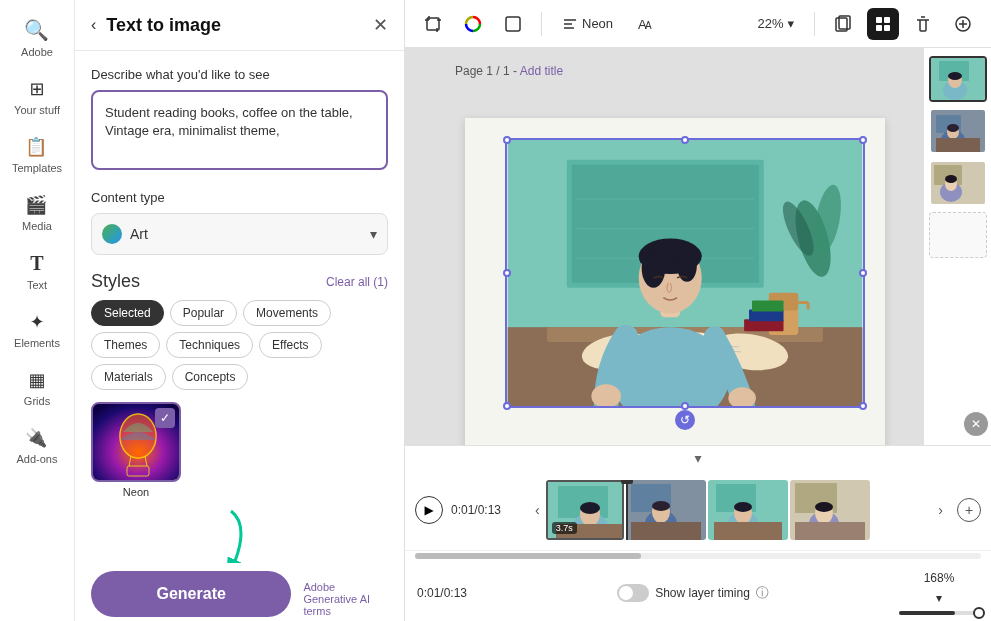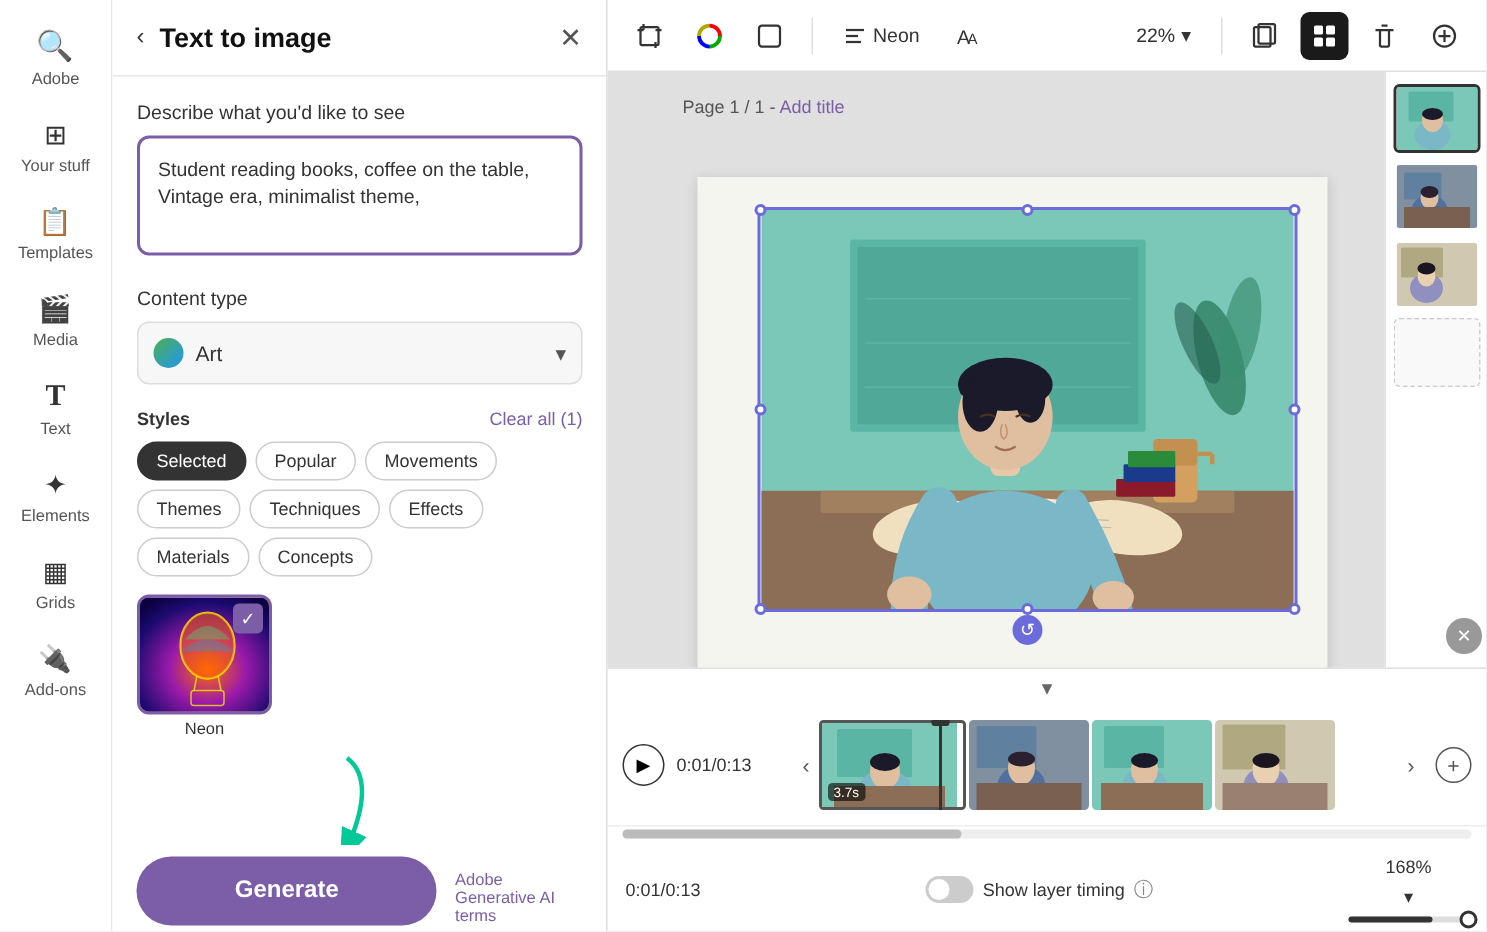--- a/index.html
+++ b/index.html
@@ -128,21 +128,21 @@
     .content-type-text { flex: 1; font-size: 14px; }
     .content-type-arrow { font-size: 14px; color: #555; }
 
     .styles-row {
       display: flex;
       align-items: center;
       justify-content: space-between;
       margin-top: 16px;
       margin-bottom: 8px;
     }
-    .styles-label { font-size: 12px; color: #333; font-weight: 700; }
+    .styles-label { font-size: 18px; color: #333; font-weight: 400; }
     .clear-all-btn {
       background: none;
       border: none;
       cursor: pointer;
       font-size: 12px;
       color: #7b5ea7;
     }
 
     .style-tags {
       display: flex;
@@ -950,21 +950,21 @@
       <span class="time-display">0:01/0:13</span>
 
       <div class="timeline-track-area" style="flex:1;">
         <span class="timeline-scroll-left">‹</span>
         <div class="timeline-frames">
 
           <div class="timeline-playhead">
             <div class="timeline-playhead-top"></div>
           </div>
 
-          <div class="frame-thumb" style="width:98px; border: 2px solid #555; text-decoration: underline;">
+          <div class="frame-thumb" style="width:78px; border: 2px solid #555; text-decoration: underline;">
             <svg width="90" height="60" viewBox="0 0 90 60">
               <rect width="90" height="60" fill="#7cc8b8"></rect>
               <rect x="10" y="4" width="50" height="32" fill="#5ab5a5" rx="1"></rect>
               <ellipse cx="42" cy="45" rx="18" ry="14" fill="#7ab8c8"></ellipse>
               <ellipse cx="42" cy="32" rx="10" ry="12" fill="#e0bfa0"></ellipse>
               <ellipse cx="42" cy="26" rx="10" ry="6" fill="#1a1a2a"></ellipse>
               <rect x="8" y="42" width="74" height="18" fill="#8b6e55"></rect>
             </svg>
             <div class="frame-duration-badge">3.7s</div>
           </div>

